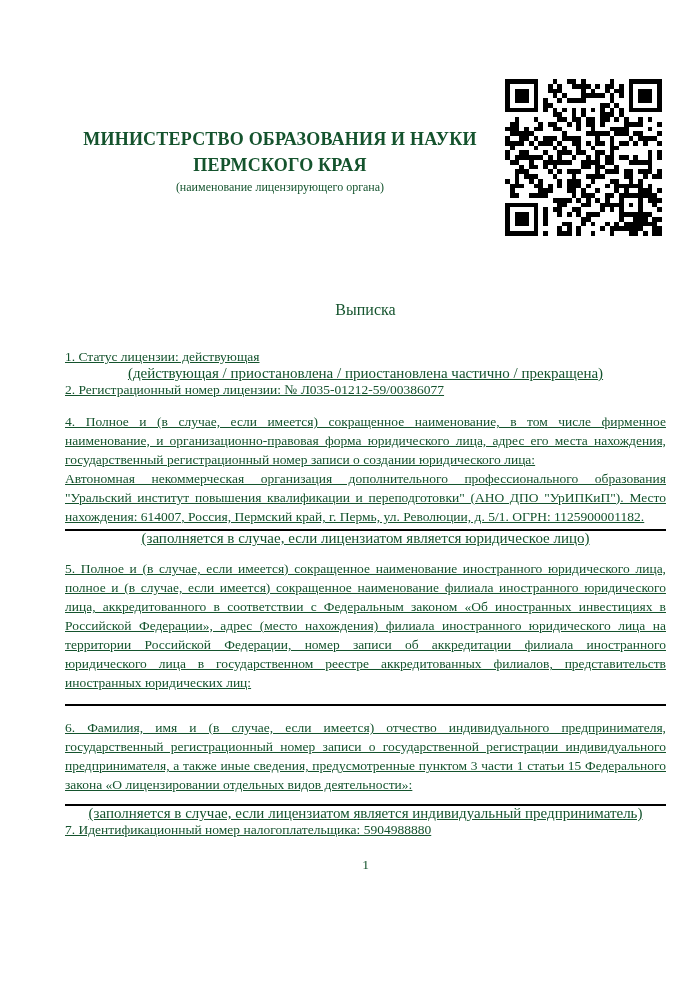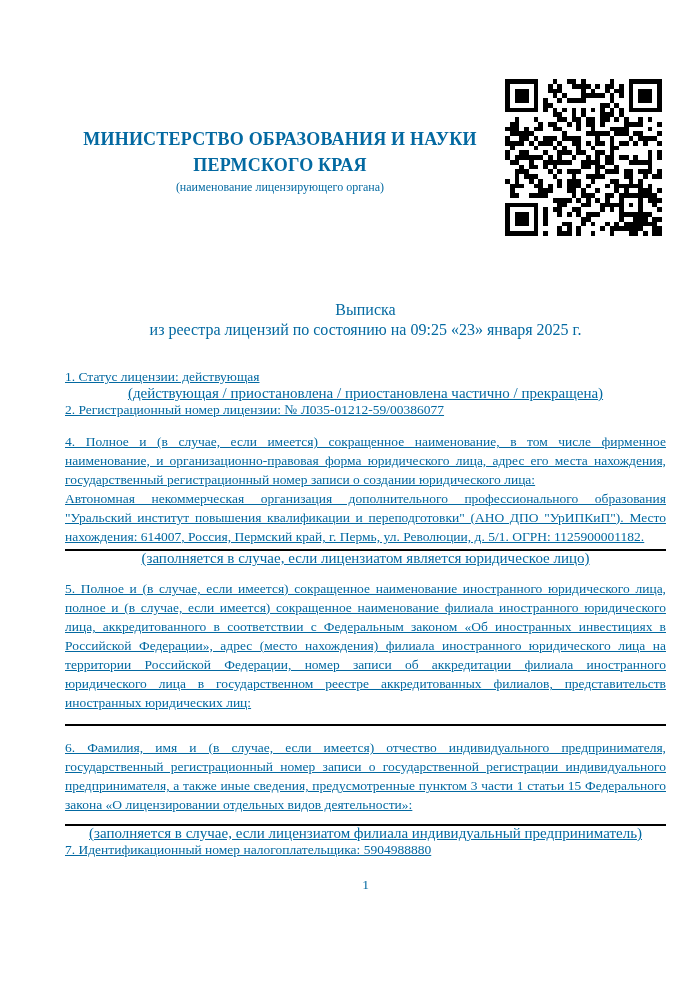--- a/index.html
+++ b/index.html
@@ -1,18 +1,18 @@
 <!DOCTYPE html>
 <html><head>
 <meta charset="utf-8">
 <style>
   html,body{margin:0;padding:0;background:#ffffff;}
   .page{
     width:700px;height:990px;background:#fff;position:relative;overflow:hidden;
-    font-family:"Liberation Serif",serif;color:#0369a1;
+    font-family:"Liberation Serif",serif;color:#14532d;
   }
   
   .qr{position:absolute;left:505px;top:79px;width:157px;height:157px;}
   .qr svg{display:block;}
   
   .hdr{padding-top:126px;}
   .hdr-title{
     width:430px;margin-left:65px;text-align:center;
     font-weight:bold;font-size:18px;line-height:26px;letter-spacing:.2px;
   }
@@ -586,21 +586,20 @@
   <header class="hdr">
     <div class="hdr-title">
       <div class="hdr-line">МИНИСТЕРСТВО ОБРАЗОВАНИЯ И НАУКИ</div>
       <div class="hdr-line">ПЕРМСКОГО КРАЯ</div>
       <div class="hdr-caption">(наименование лицензирующего органа)</div>
     </div>
   </header>
 
   <section class="doc-title">
     <div>Выписка</div>
-    <div>из реестра лицензий по состоянию на 09:25 «23» января 2025 г.</div>
   </section>
 
   <main class="content">
 
     <div class="item1">
       <p class="line">1. Статус лицензии: действующая</p>
       <p class="cap">(действующая / приостановлена / приостановлена частично / прекращена)</p>
     </div>
 
     <p class="line mi2">2. Регистрационный номер лицензии: № Л035-01212-59/00386077</p>
@@ -614,21 +613,21 @@
     </div>
 
     <div class="item5">
       <p class="para">5. Полное и (в случае, если имеется) сокращенное наименование иностранного юридического лица, полное и (в случае, если имеется) сокращенное наименование филиала иностранного юридического лица, аккредитованного в соответствии с Федеральным законом «Об иностранных инвестициях в Российской Федерации», адрес (место нахождения) филиала иностранного юридического лица на территории Российской Федерации, номер записи об аккредитации филиала иностранного юридического лица в государственном реестре аккредитованных филиалов, представительств иностранных юридических лиц:</p>
       <div class="rule"></div>
     </div>
 
     <div class="item6">
       <p class="para">6. Фамилия, имя и (в случае, если имеется) отчество индивидуального предпринимателя, государственный регистрационный номер записи о государственной регистрации индивидуального предпринимателя, а также иные сведения, предусмотренные пунктом 3 части 1 статьи 15 Федерального закона «О лицензировании отдельных видов деятельности»:</p>
       <div class="rule"></div>
-      <p class="cap">(заполняется в случае, если лицензиатом филиала индивидуальный предприниматель)</p>
+      <p class="cap">(заполняется в случае, если лицензиатом является индивидуальный предприниматель)</p>
     </div>
 
     <p class="line mi7">7. Идентификационный номер налогоплательщика: 5904988880</p>
 
   </main>
 
   <footer class="pgnum">1</footer>
 
 </div>
 

